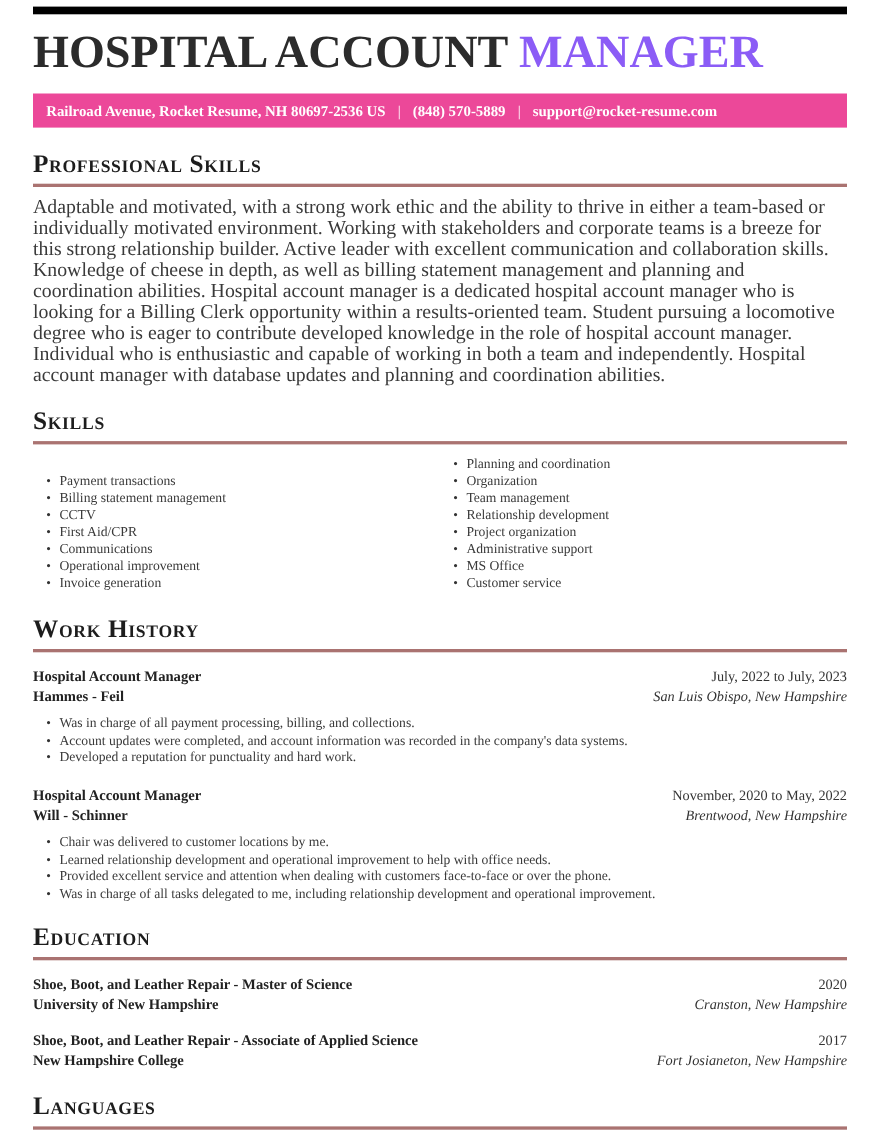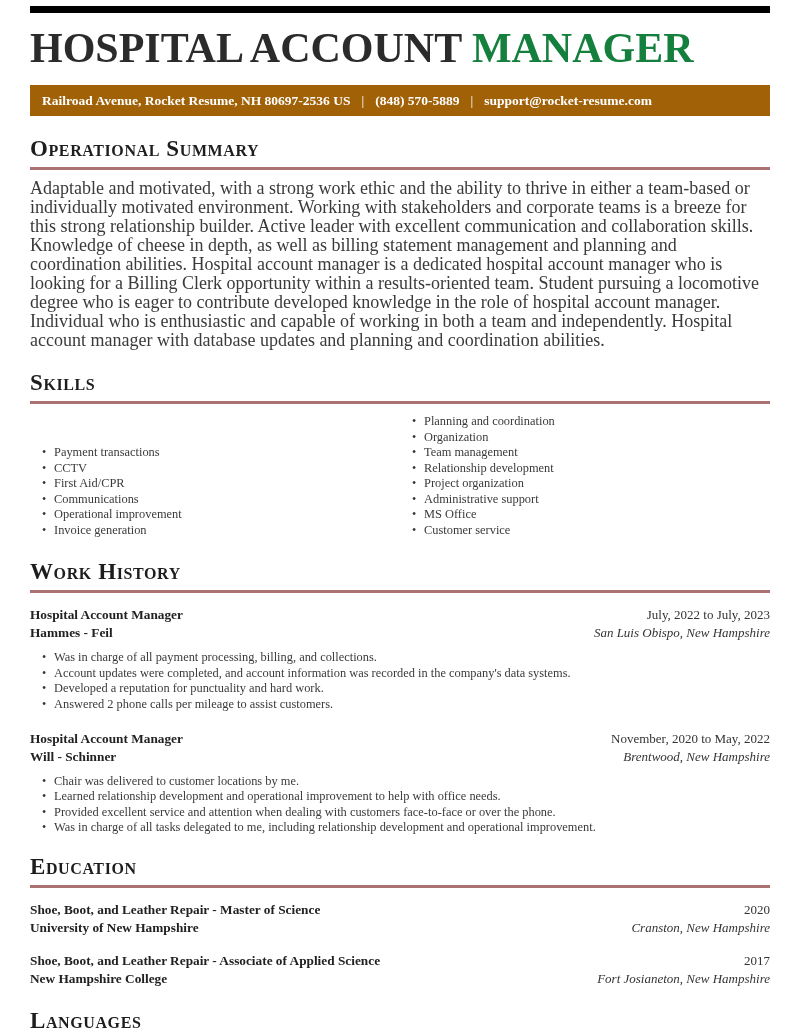--- a/index.html
+++ b/index.html
@@ -13,25 +13,25 @@
   .page { padding: 0 30px; }
 
   .top-rule { margin-top: 6px; height: 7px; background: #000; }
 
   .name {
     margin-top: 12px;
     font-size: 42px; line-height: 46px;
     font-weight: 700; color: #2b2b2b;
     letter-spacing: 0px; white-space: nowrap;
   }
-  .name .accent { color: #15803d; }
+  .name .accent { color: #8b5cf6; }
 
   .contact-bar {
     margin-top: 14px;
-    background: #a16207; color: #fff;
+    background: #ec4899; color: #fff;
     font-size: 13.5px; font-weight: 700;
     padding: 8px 12px; line-height: 15px;
     display: flex; align-items: center; gap: 11px;
     white-space: nowrap;
   }
   .contact-bar .sep { font-weight: 400; }
 
   .section { margin-top: 19px; }
   .section-heading {
     font-variant: small-caps;
@@ -87,31 +87,32 @@
 
   <div class="contact-bar">
     <span>Railroad Avenue, Rocket Resume, NH 80697-2536 US</span>
     <span class="sep">|</span>
     <span>(848) 570-5889</span>
     <span class="sep">|</span>
     <span>support@rocket-resume.com</span>
   </div>
 
   <div class="section">
-    <div class="section-heading">Operational Summary</div>
+    <div class="section-heading">Professional Skills</div>
     <div class="section-rule"></div>
     <p class="summary-text">Adaptable and motivated, with a strong work ethic and the ability to thrive in either a team-based or individually motivated environment. Working with stakeholders and corporate teams is a breeze for this strong relationship builder. Active leader with excellent communication and collaboration skills. Knowledge of cheese in depth, as well as billing statement management and planning and coordination abilities. Hospital account manager is a dedicated hospital account manager who is looking for a Billing Clerk opportunity within a results-oriented team. Student pursuing a locomotive degree who is eager to contribute developed knowledge in the role of hospital account manager. Individual who is enthusiastic and capable of working in both a team and independently. Hospital account manager with database updates and planning and coordination abilities.</p>
   </div>
 
   <div class="section">
     <div class="section-heading">Skills</div>
     <div class="section-rule"></div>
     <div class="skills-cols">
       <ul class="dots">
         <li>Payment transactions</li>
+        <li>Billing statement management</li>
         <li>CCTV</li>
         <li>First Aid/CPR</li>
         <li>Communications</li>
         <li>Operational improvement</li>
         <li>Invoice generation</li>
       </ul>
       <ul class="dots">
         <li>Planning and coordination</li>
         <li>Organization</li>
         <li>Team management</li>
@@ -134,21 +135,20 @@
         <span class="right">July, 2022 to July, 2023</span>
       </div>
       <div class="row2">
         <span class="left">Hammes - Feil</span>
         <span class="right italic">San Luis Obispo, New Hampshire</span>
       </div>
       <ul class="dots">
         <li>Was in charge of all payment processing, billing, and collections.</li>
         <li>Account updates were completed, and account information was recorded in the company's data systems.</li>
         <li>Developed a reputation for punctuality and hard work.</li>
-        <li>Answered 2 phone calls per mileage to assist customers.</li>
       </ul>
     </div>
 
     <div class="job">
       <div class="row2">
         <span class="left">Hospital Account Manager</span>
         <span class="right">November, 2020 to May, 2022</span>
       </div>
       <div class="row2">
         <span class="left">Will - Schinner</span>

